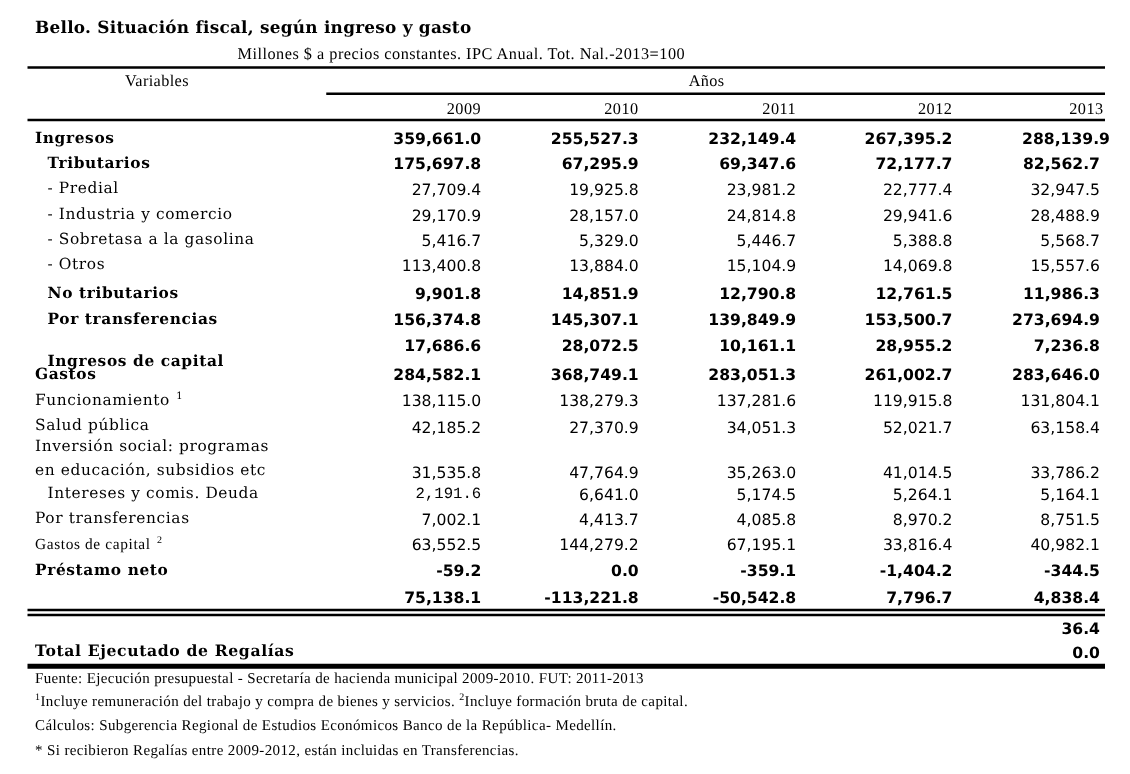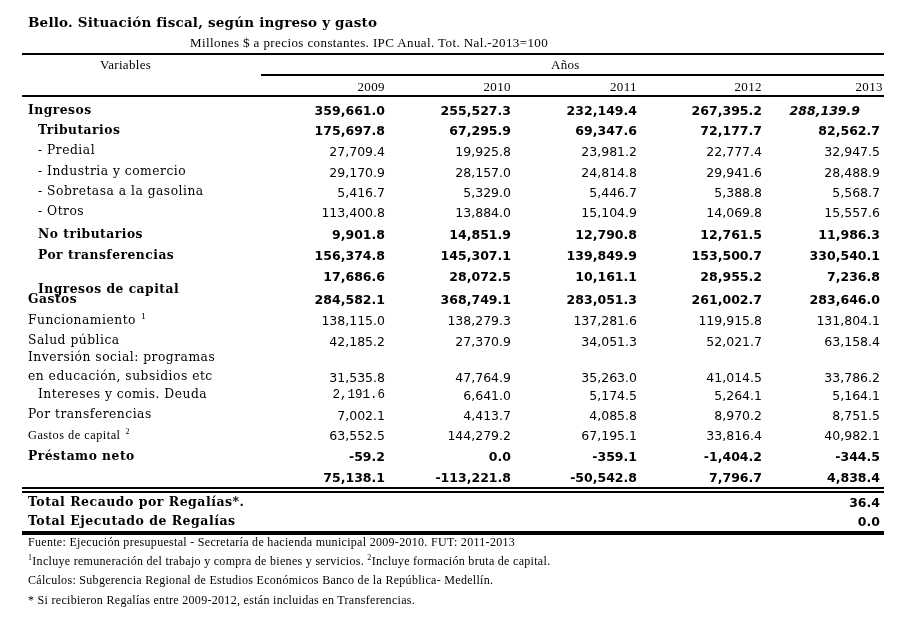--- a/index.html
+++ b/index.html
@@ -61,21 +61,21 @@
 <div class="year" style="left:783px;">2013</div>
 <div class="rule" style="left:22px; top:95px; width:862px; height:2px;"></div>
 
 <div id="rows">
     <div class="row bold" style="top: 102px;">
       <span class="label" style="left: 28px;"><span>Ingresos</span></span>
       <span class="val" style="left: 265px;">359,661.0</span>
       <span class="val" style="left: 391px;">255,527.3</span>
       <span class="val" style="left: 517px;">232,149.4</span>
       <span class="val" style="left: 642px;">267,395.2</span>
-      <span class="val" style="left: 740px; font-style: italic;">288,139.9</span>
+      <span class="val" style="left: 768px;">288,139.9</span>
     </div>
     <div class="row bold" style="top: 122px;">
       <span class="label" style="left: 38px;"><span>Tributarios</span></span>
       <span class="val" style="left: 265px;">175,697.8</span>
       <span class="val" style="left: 391px;">67,295.9</span>
       <span class="val" style="left: 517px;">69,347.6</span>
       <span class="val" style="left: 642px;">72,177.7</span>
       <span class="val" style="left: 760px;">82,562.7</span>
     </div>
     <div class="row" style="top: 143px;">
@@ -117,21 +117,21 @@
       <span class="val" style="left: 517px;">12,790.8</span>
       <span class="val" style="left: 642px;">12,761.5</span>
       <span class="val" style="left: 760px;">11,986.3</span>
     </div>
     <div class="row bold" style="top: 247px;">
       <span class="label" style="left: 38px;"><span>Por transferencias</span></span>
       <span class="val" style="left: 265px;">156,374.8</span>
       <span class="val" style="left: 391px;">145,307.1</span>
       <span class="val" style="left: 517px;">139,849.9</span>
       <span class="val" style="left: 642px;">153,500.7</span>
-      <span class="val" style="left: 760px;">330,540.1</span>
+      <span class="val" style="left: 760px;">273,694.9</span>
     </div>
     <div class="row bold" style="top: 268px;">
       <span class="label" style="left: 38px; margin-top: 13px;"><span>Ingresos de capital</span></span>
       <span class="val" style="left: 265px;">17,686.6</span>
       <span class="val" style="left: 391px;">28,072.5</span>
       <span class="val" style="left: 517px;">10,161.1</span>
       <span class="val" style="left: 642px;">28,955.2</span>
       <span class="val" style="left: 760px;">7,236.8</span>
     </div>
     <div class="row bold" style="top: 291px;">
@@ -205,21 +205,20 @@
       <span class="val" style="left: 517px;">-50,542.8</span>
       <span class="val" style="left: 642px;">7,796.7</span>
       <span class="val" style="left: 760px;">4,838.4</span>
     </div>
   </div>
 
 <div class="rule" style="left:22px; top:487px; width:862px; height:2px;"></div>
 <div class="rule" style="left:22px; top:491px; width:862px; height:2px;"></div>
 
 <div class="row regal" style="top:494px;">
-  <span class="label" style="left:28px; font-family:'DejaVu Serif', serif; font-size:12.5px;">Total  Recaudo por Regalías*.</span>
   <span class="val" style="left:760px;">36.4</span>
 </div>
 <div class="row regal" style="top:513px;">
   <span class="label" style="left:28px; font-family:'DejaVu Serif', serif; font-size:12.5px;">Total Ejecutado  de Regalías</span>
   <span class="val" style="left:760px;">0.0</span>
 </div>
 <div class="rule" style="left:22px; top:531px; width:862px; height:4px;"></div>
 
 <div class="foot" style="top:535px;">Fuente: Ejecución presupuestal - Secretaría de hacienda municipal 2009-2010.  FUT:  2011-2013</div>
 <div class="foot" style="top:553px;">

